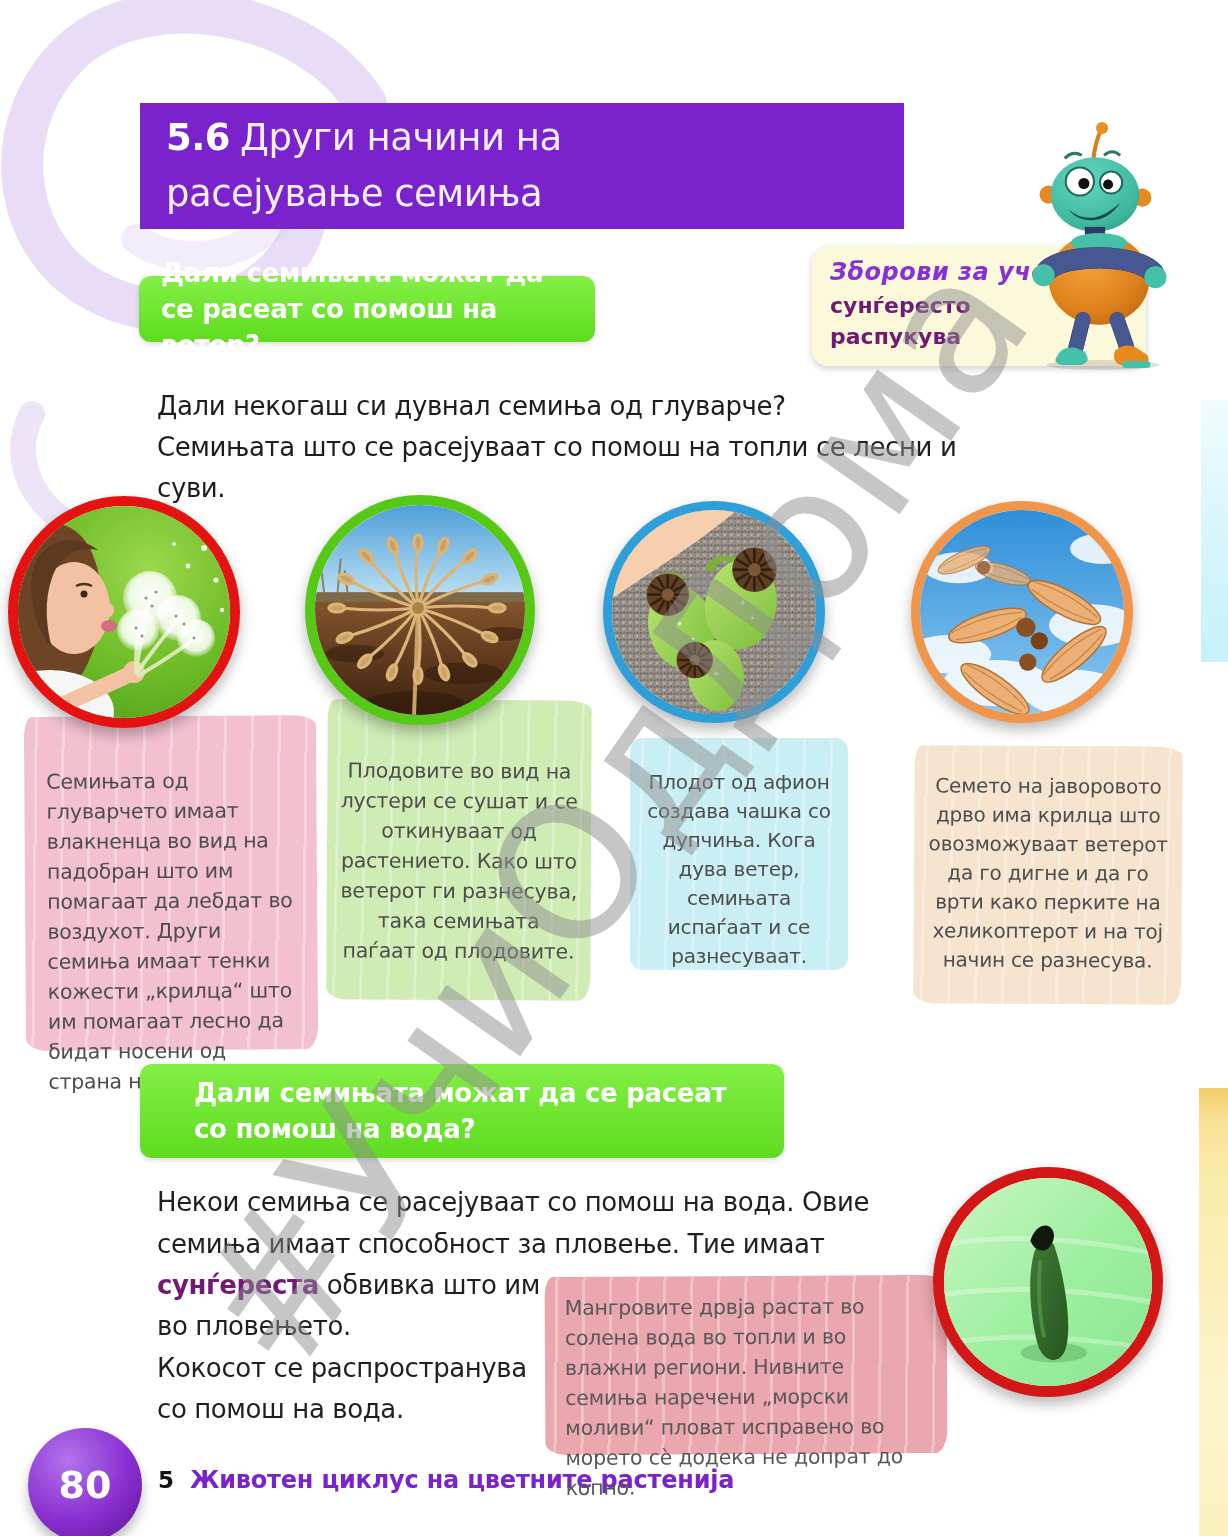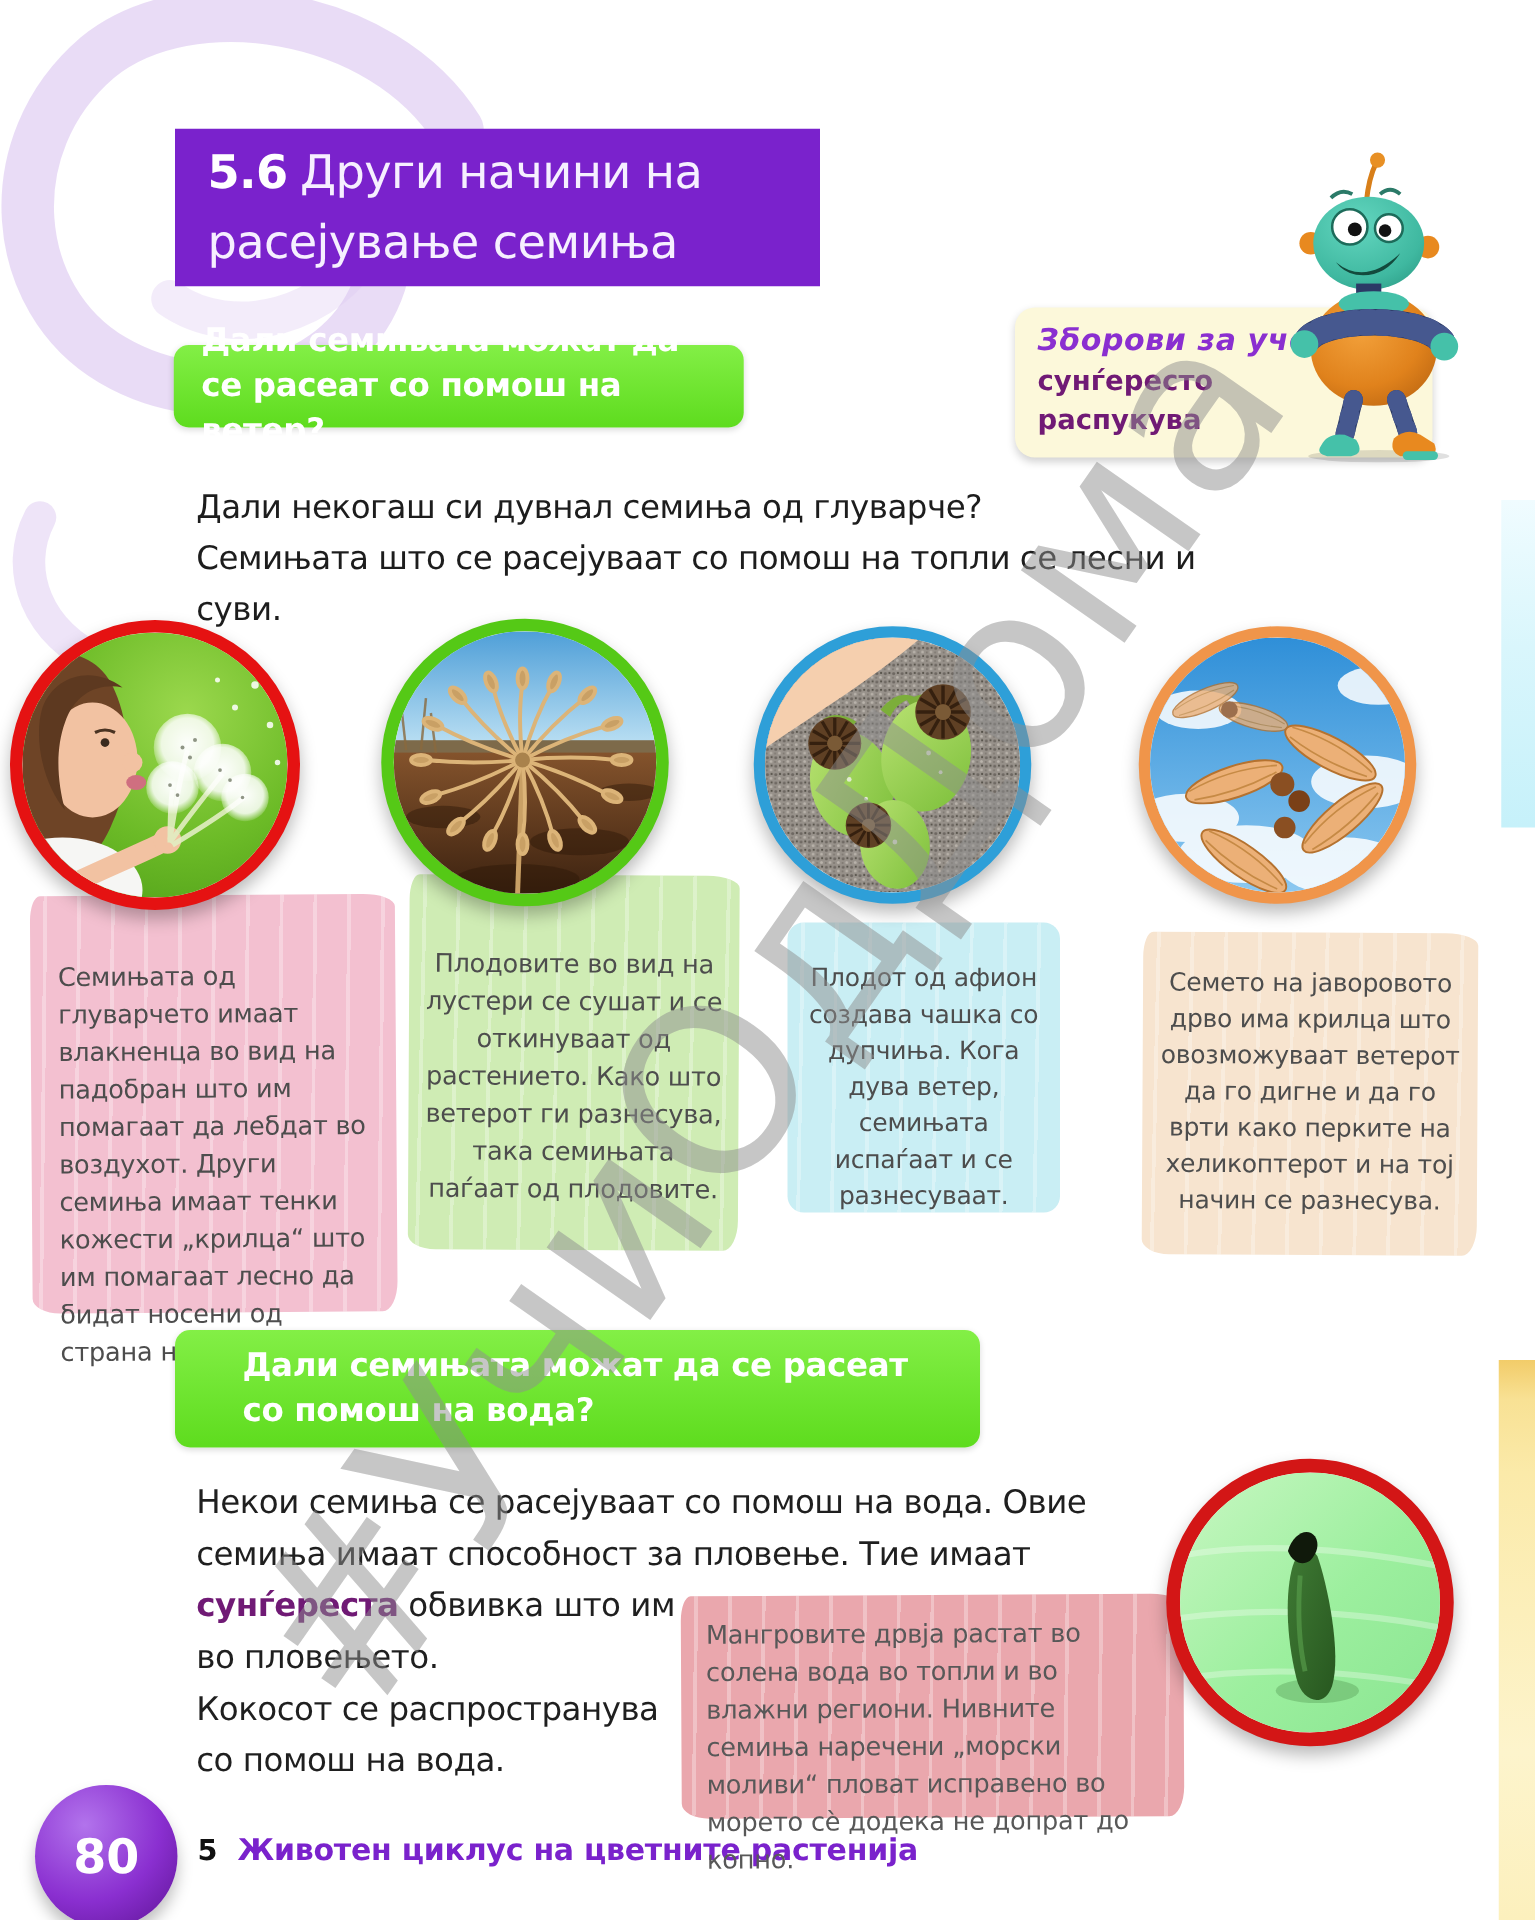--- a/index.html
+++ b/index.html
@@ -3,21 +3,21 @@
 <meta charset="utf-8">
 <style>
   html,body{margin:0;padding:0;background:#ffffff;}
   .page{position:relative;width:1228px;height:1536px;margin:0 auto;background:#ffffff;overflow:hidden;
         font-family:"DejaVu Sans","Liberation Sans",sans-serif;color:#1f1f1f;}
 
   
   .swirl{position:absolute;left:-34px;top:-26px;z-index:0;}
 
   
-  .header-box{position:absolute;left:140px;top:103px;width:516px;height:126px;background:#7a22cc;
+  .header-box{position:absolute;left:140px;top:103px;width:764px;height:126px;background:#7a22cc;
 Chamber    border-radius:14px;z-index:2;}
   .header-box{display:flex;align-items:center;}
   .header-inner{padding:6px 26px;width:592px;font-size:37px;line-height:56px;color:#f6efff;font-weight:400;letter-spacing:-.5px;}
   .hnum{font-weight:700;color:#ffffff;margin-right:10px;}
 
   
   .robot{position:absolute;left:1018px;top:118px;width:162px;height:252px;z-index:6;}
 
   
   .note{position:absolute;left:812px;top:246px;width:300px;min-height:80px;background:#fcf8da;border-radius:16px;

